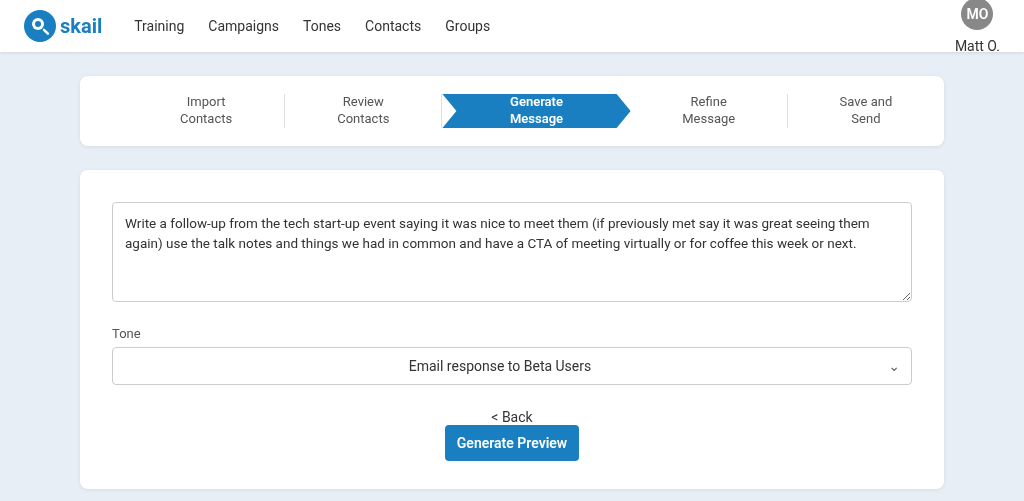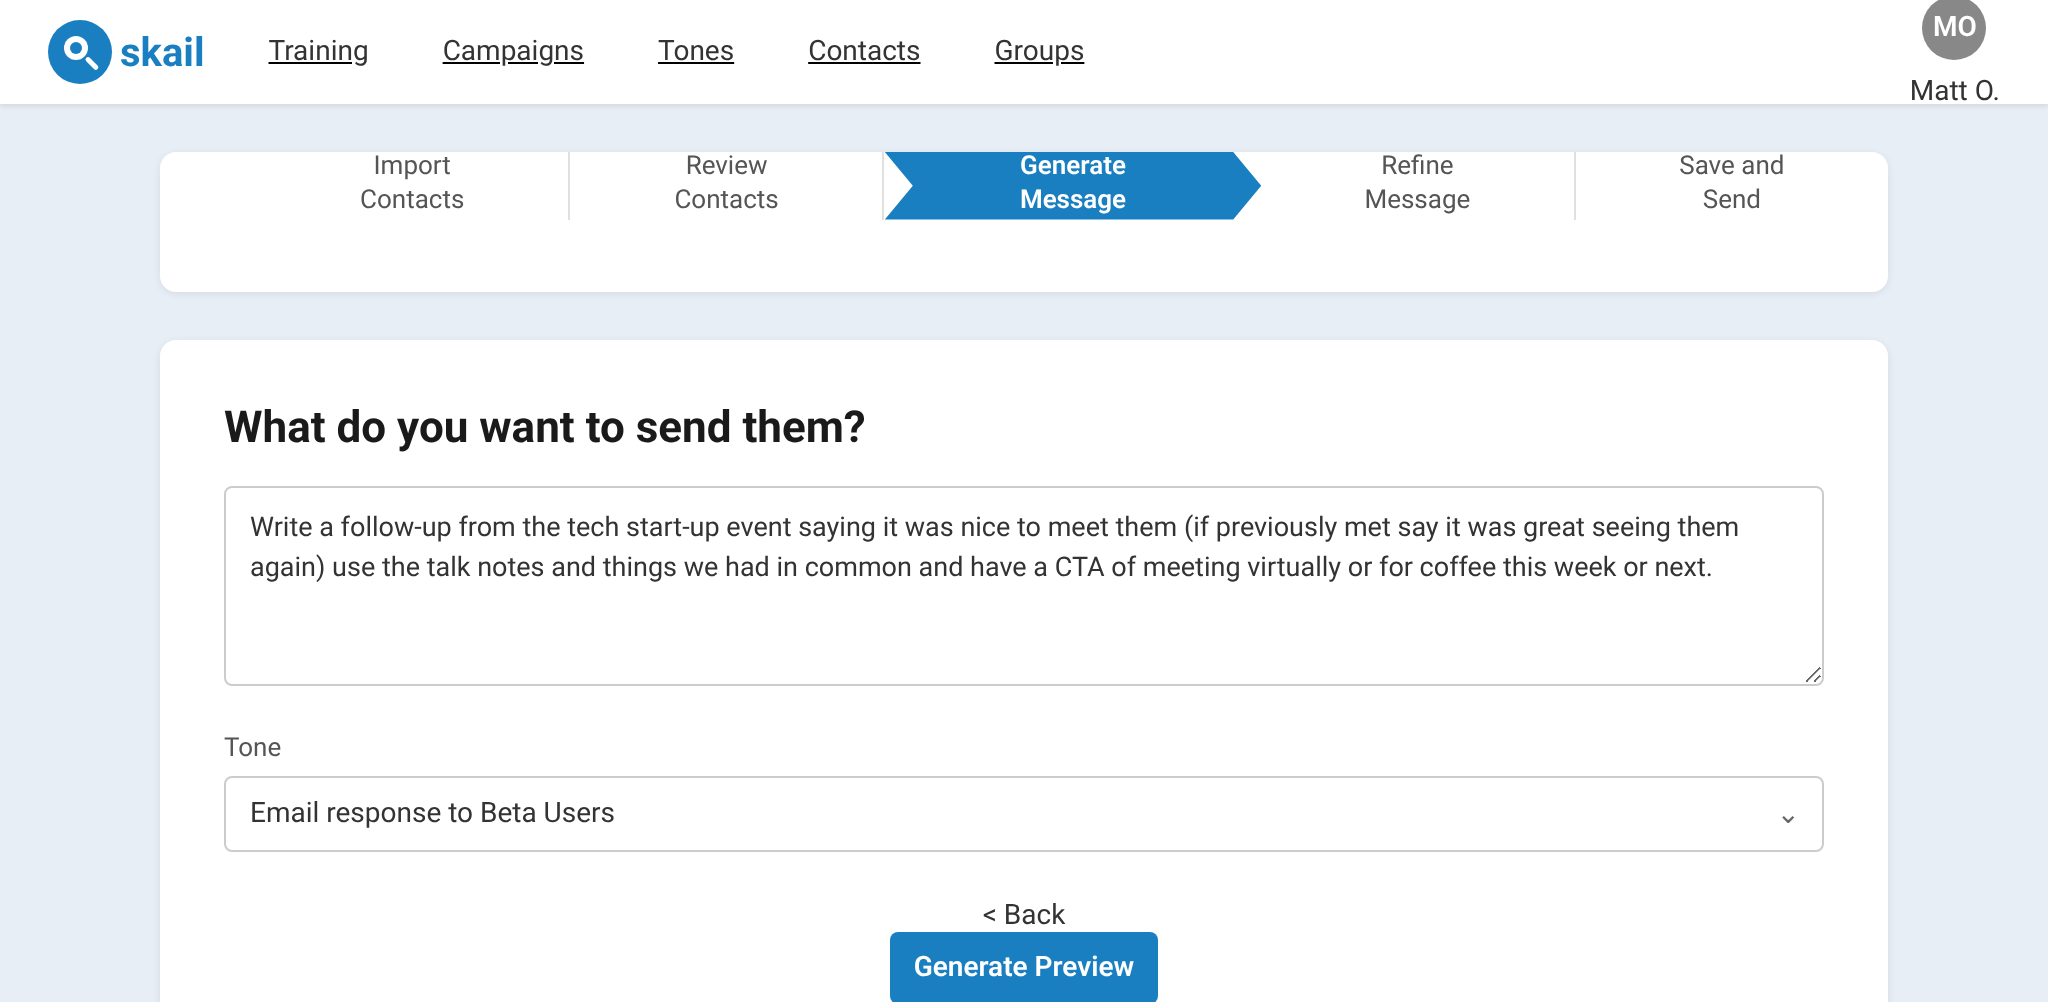--- a/index.html
+++ b/index.html
@@ -25,23 +25,22 @@
       align-items: center;
       margin-right: 32px;
     }
     .nav-logo-icon {
       width: 32px;
       height: 32px;
       margin-right: 4px;
     }
     .nav-links {
       display: flex;
-      gap: 37px;
+      gap: 24px;
       flex: 1;
-      text-decoration: underline;
     }
     .nav-link {
       font-size: 14px;
       color: #333;
       cursor: pointer;
       text-decoration: none;
     }
     .nav-user {
       display: flex;
       align-items: center;
@@ -75,21 +74,21 @@
     .stepper-card {
       background: #fff;
       border-radius: 8px;
       padding: 0;
       margin-bottom: 24px;
       box-shadow: 0 1px 4px rgba(0,0,0,0.08);
       overflow: hidden;
     }
     .stepper {
       display: flex;
-      align-items: flex-start;
+      align-items: center;
       height: 70px;
       margin-left: 48px;
     }
     .step {
       flex: 1;
       display: flex;
       align-items: center;
       justify-content: center;
       text-align: center;
       font-size: 13px;
@@ -157,20 +156,21 @@
       border: 1px solid #ccc;
       border-radius: 4px;
       padding: 10px 36px 10px 12px;
       font-size: 14px;
       color: #333;
       appearance: none;
       background: #fff;
       cursor: pointer;
       outline: none;
       font-family: inherit;
+      text-align: center;
     }
     .select-chevron {
       position: absolute;
       right: 12px;
       top: 50%;
       transform: translateY(-50%);
       color: #666;
       pointer-events: none;
       font-size: 14px;
     }
@@ -246,21 +246,20 @@
       <div class="step">
         <span class="step-text">Refine<br>Message</span>
       </div>
       <div class="step">
         <span class="step-text">Save and<br>Send</span>
       </div>
     </div>
   </div>
 
   <div class="form-card">
-    <h2 class="form-title">What do you want to send them?</h2>
 
     <textarea class="form-textarea" style="">Write a follow-up from the tech start-up event saying it was nice to meet them (if previously met say it was great seeing them again) use the talk notes and things we had in common and have a CTA of meeting virtually or for coffee this week or next.</textarea>
 
     <label class="form-label">Tone</label>
     <div class="form-select-wrapper">
       <select class="form-select">
         <option>Email response to Beta Users</option>
         <option>Professional</option>
         <option>Casual</option>
         <option>Friendly</option>

